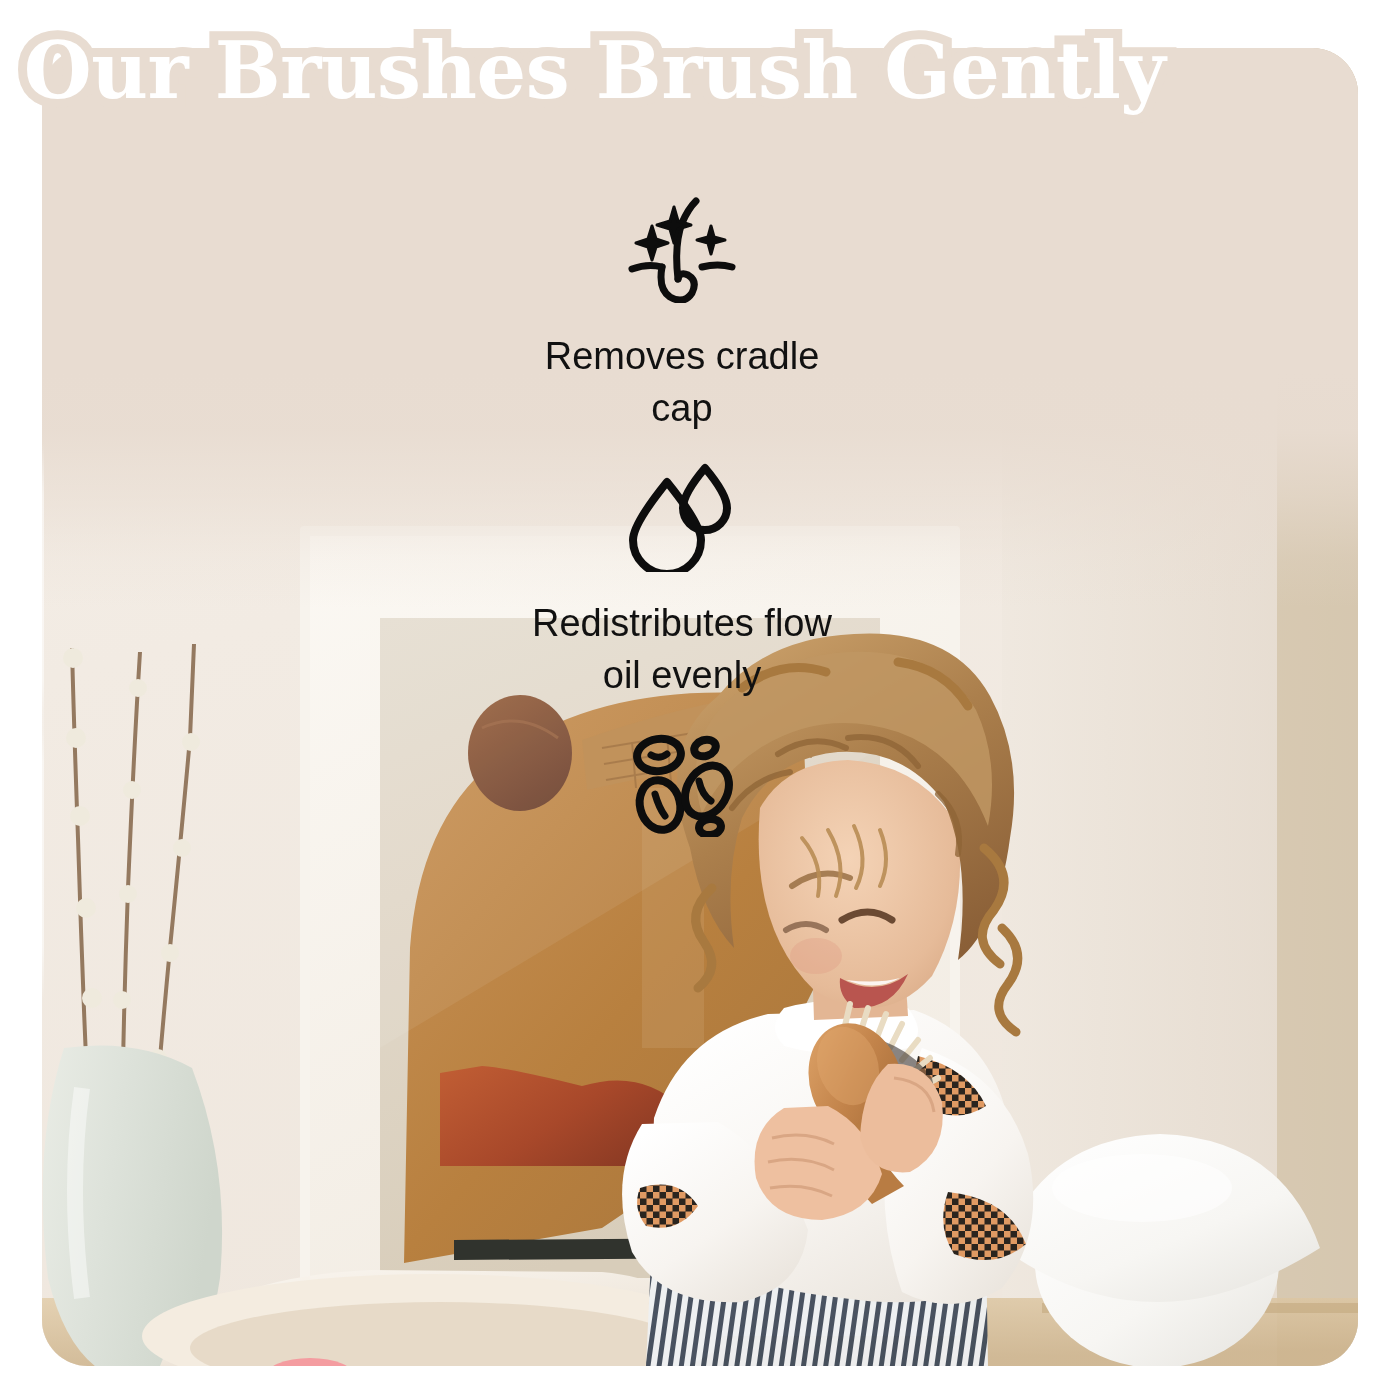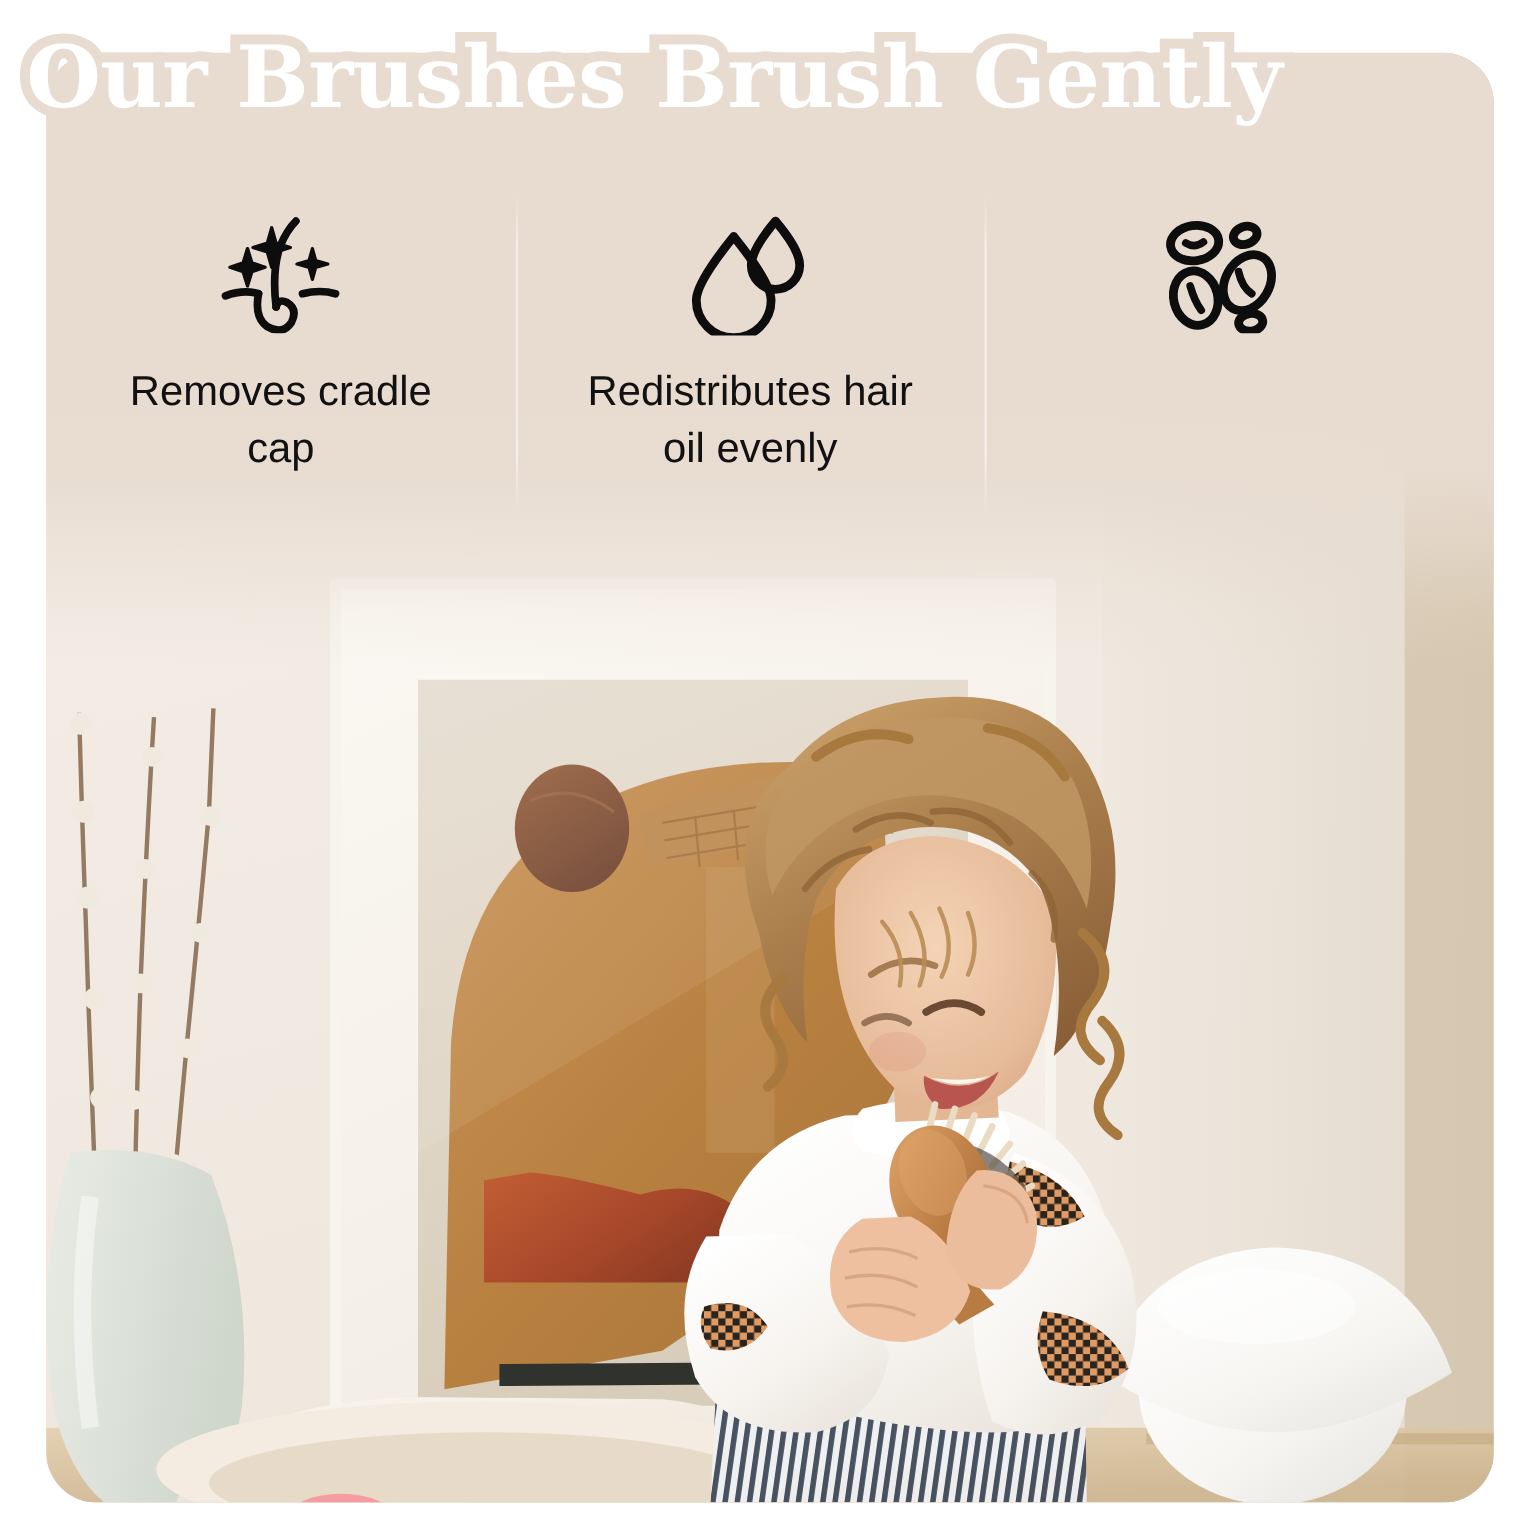--- a/index.html
+++ b/index.html
@@ -58,20 +58,21 @@
 
   
   .benefits {
     position: absolute;
     left: 42px;
     top: 168px;
     width: 1280px;
     height: 310px;
     display: flex;
     z-index: 30;
+    flex-direction: column;
   }
   .benefit {
     position: relative;
     flex: 1 1 0;
     display: flex;
     flex-direction: column;
     align-items: center;
     justify-content: flex-start;
     padding-top: 22px;
   }
@@ -424,21 +425,21 @@
       <div class="benefit-label">Removes cradle cap</div>
     </div>
 
     <div class="benefit">
       <div class="benefit-icon">
         <svg width="106" height="112" viewBox="0 0 106 112" fill="none" stroke="#0d0d0d" stroke-width="8" stroke-linecap="round" stroke-linejoin="round">
           <path d="M76 8 q22 26 22 40 a22 22 0 0 1 -44 0 q0 -14 22 -40 Z"></path>
           <path d="M38 22 q34 42 34 58 a34 34 0 0 1 -68 0 q0 -16 34 -58 Z"></path>
         </svg>
       </div>
-      <div class="benefit-label">Redistributes hair oil evenly</div>
+      <div class="benefit-label">Redistributes flow oil evenly</div>
     </div>
 
     <div class="benefit">
       <div class="benefit-icon">
         <svg width="110" height="108" viewBox="0 0 110 108" fill="none" stroke="#0d0d0d" stroke-width="8" stroke-linecap="round" stroke-linejoin="round">
           <ellipse cx="32" cy="26" rx="22" ry="16" transform="rotate(-8 32 26)"></ellipse>
           <path d="M24 26 q8 5 16 -1" stroke-width="7"></path>
           <ellipse cx="78" cy="19" rx="11" ry="8" transform="rotate(-18 78 19)"></ellipse>
           <ellipse cx="33" cy="76" rx="20" ry="25" transform="rotate(-14 33 76)"></ellipse>
           <path d="M28 65 q4 14 10 22" stroke-width="7"></path>

